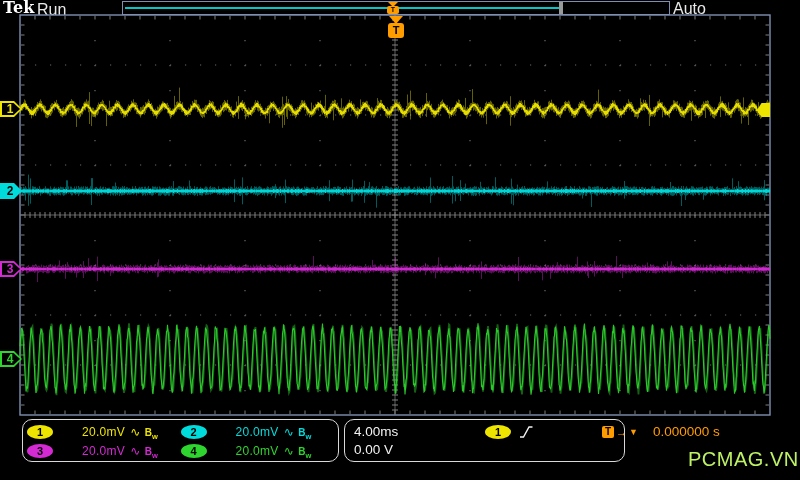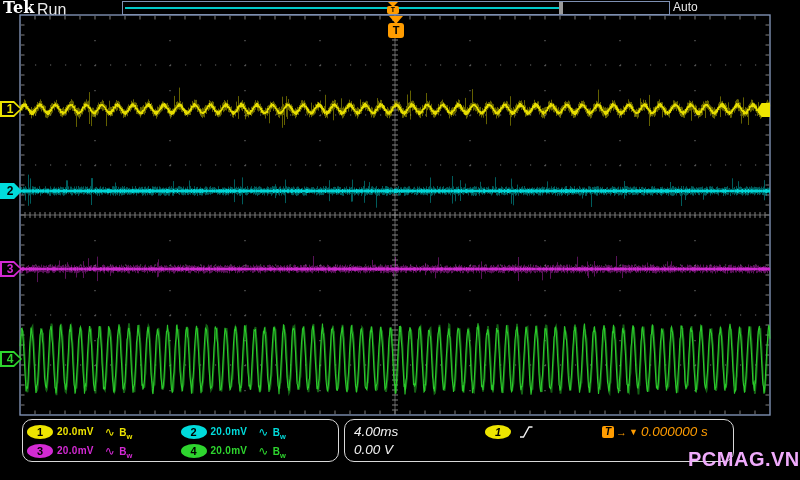--- a/index.html
+++ b/index.html
@@ -5,21 +5,21 @@
   * { margin:0; padding:0; box-sizing:border-box; }
   html,body { width:800px; height:480px; background:#000; overflow:hidden;
               font-family:"Liberation Sans","DejaVu Sans",sans-serif; }
   #stage { position:relative; width:800px; height:480px; background:#000;padding-left:25px; }
 
   
   .brand { position:absolute; left:3px; top:-2px; color:#fff;
            font-family:"DejaVu Serif","Liberation Serif",serif;
            font-weight:bold; font-size:16px; }
   .acq-state { position:absolute; left:37px; top:1px; color:#e9e9e9; font-size:16px; }
-  .trig-mode { position:absolute; left:673px; top:0px; color:#e9e9e9; font-size:12px; }
+  .trig-mode { position:absolute; left:673px; top:0px; color:#e9e9e9; font-size:16px; }
   .preview-bar { position:absolute; left:122px; top:1px; width:548px; height:14px;
                  border:1px solid #7e90b2; background:#000; }
   .preview-line { position:absolute; left:2px; top:5px; width:434px; height:2px; background:#00c8c8; }
   .preview-bracket { position:absolute; left:436px; top:0; width:4px; height:100%; background:#9a9a9a; }
   .mini-trig { position:absolute; left:263px; top:0px; width:14px; height:13px; }
   .mini-trig .tri { width:0; height:0; margin:0 auto;
                     border-left:5px solid transparent; border-right:5px solid transparent;
                     border-top:5px solid #ff9c00; }
   .mini-trig .box { width:12px; height:8px; margin:-1px auto 0; background:#ff9c00; border-radius:2px;
                     color:#000; font-size:7px; font-weight:bold; text-align:center; line-height:8px; }
@@ -47,42 +47,42 @@
 
   
   .status-box { position:absolute; top:419px; height:43px; border:1.5px solid #d9d9d9;
                 border-radius:10px; background:#000; color:#f2f2f2; }
   #ch-box { left:22px; width:317px; display:grid;
             grid-template-columns:1fr 1fr; grid-template-rows:1fr 1fr; padding:2px 4px; }
   .ch-readout { display:flex; align-items:center; color:var(--ch); }
   .badge { display:inline-block; width:26px; height:14px; border-radius:50%;
            background:var(--ch); color:#000; font-size:11px; font-weight:bold;
            text-align:center; line-height:14px; flex:0 0 26px; }
-  .ch-readout .scale { margin-left:4px; font-size:10px; letter-spacing:0.3px;font-weight:bold; }
-  .icon-group { margin-left:11px; white-space:nowrap; }
+  .ch-readout .scale { margin-left:29px; font-size:12px; letter-spacing:0.3px; }
+  .icon-group { margin-left:5px; white-space:nowrap; }
   .ac-icon { font-size:12px; }
   .bw-icon { font-size:10px; font-weight:bold; }
   .bw-icon sub { font-size:7.5px; }
 
-  #hz-box { left:344px; width:390px; display:grid; padding:3px 0 3px 9px;
+  #hz-box { left:344px; width:281px; display:grid; padding:3px 0 3px 9px;
             grid-template-columns:131px 117px 1fr; grid-template-rows:1fr 1fr;
-            font-size:13.5px; align-items:center;font-style:italic; }
+            font-size:13.5px; align-items:center; }
   .hz-cell { white-space:nowrap; }
   .trig-src { display:flex; align-items:center; gap:8px; }
   .slope-icon { display:inline-block; }
   .trig-readout { color:#ff9c00; display:flex; align-items:center; gap:2px; white-space:nowrap; }
   .trig-readout .tbox { display:inline-block; width:12px; height:12px; background:#ff9c00;
                         border-radius:2px; color:#000; font-size:10px; font-weight:bold;
                         text-align:center; line-height:12px; }
   .trig-readout .arrow { font-size:11px; }
   .trig-readout .tridown { font-size:9px; }
-  .trig-readout .tval { margin-left:1px; }
+  .trig-readout .tval { margin-left:13px; }
 
-  .watermark { position:absolute; left:688px; top:448px; color:#f0abfc;
-               font-size:20px; font-weight:bold; letter-spacing:0.5px; }
+  .watermark { position:absolute; left:688px; top:448px; color:#bef264;
+               font-size:20px; font-weight:normal; letter-spacing:0.5px; }
 </style>
 </head>
 <body>
 
 <div id="stage">
 
   <span class="brand">Tek</span>
   <span class="acq-state">Run</span>
   <div class="preview-bar">
     <div class="preview-line"></div>

